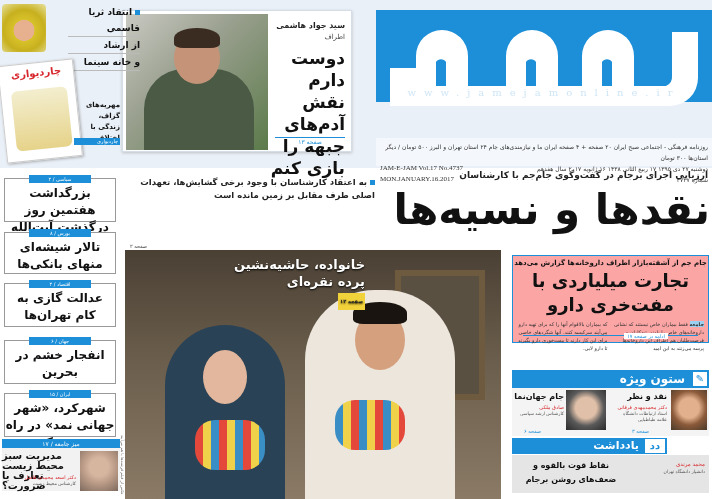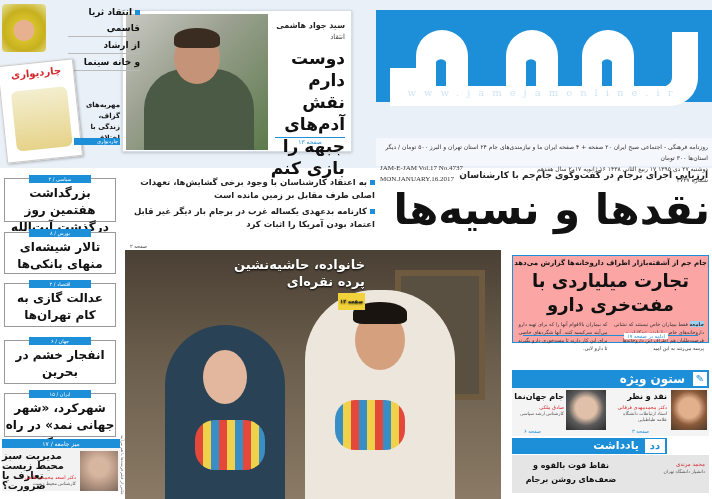--- a/index.html
+++ b/index.html
@@ -120,21 +120,21 @@
 </div>
 
 <div class="abs featured">
   <div class="feat-photo">
     <div class="body"></div>
       <div class="head"></div>
       <div class="hair"></div>
   </div>
   <div class="feat-text">
     <div class="feat-name">سید جواد هاشمی</div>
-    <div class="feat-role">انتقاد</div>
+    <div class="feat-role">اطراف</div>
     <div class="feat-head">دوست دارم نقش آدم‌های جبهه را بازی کنم</div>
   </div>
   <div class="feat-page">صفحه ۱۳</div>
 </div>
 
 <div class="abs critic">
   <div class="critic-photo"></div>
   <div class="critic-lines">
     <div><span class="bullet"></span><span>انتقاد ثریا قاسمی</span></div>
     <div>از ارشاد</div>
@@ -146,21 +146,20 @@
   <div class="mag-title">چاردیواری</div>
   <div class="mag-art"></div>
 </div>
 <div class="abs mag-caption">مهریه‌های گزاف، زندگی با اختلاف</div>
 <div class="abs mag-label">چاردیواری</div>
 
 <div class="abs kicker">ارزیابی اجرای برجام در گفت‌وگوی جام‌جم با کارشناسان</div>
 <div class="abs headline">نقدها و نسیه‌ها</div>
 <div class="abs bullets">
   <p><span class="bullet"></span><span>به اعتقاد کارشناسان با وجود برخی گشایش‌ها، تعهدات اصلی طرف مقابل بر زمین مانده است</span></p>
-  <p><span class="bullet"></span><span>کارنامه بدعهدی یکساله غرب در برجام بار دیگر غیر قابل اعتماد بودن آمریکا را اثبات کرد</span></p>
 </div>
 <div class="abs pg2">صفحه ۲</div>
 
 <div class="abs mainphoto">
   <div class="mp-frame"></div>
   <div class="mp-woman"></div>
     <div class="mp-wface"></div>
   <div class="mp-man"></div>
     <div class="mp-mface"></div>
     <div class="mp-mhair"></div>

